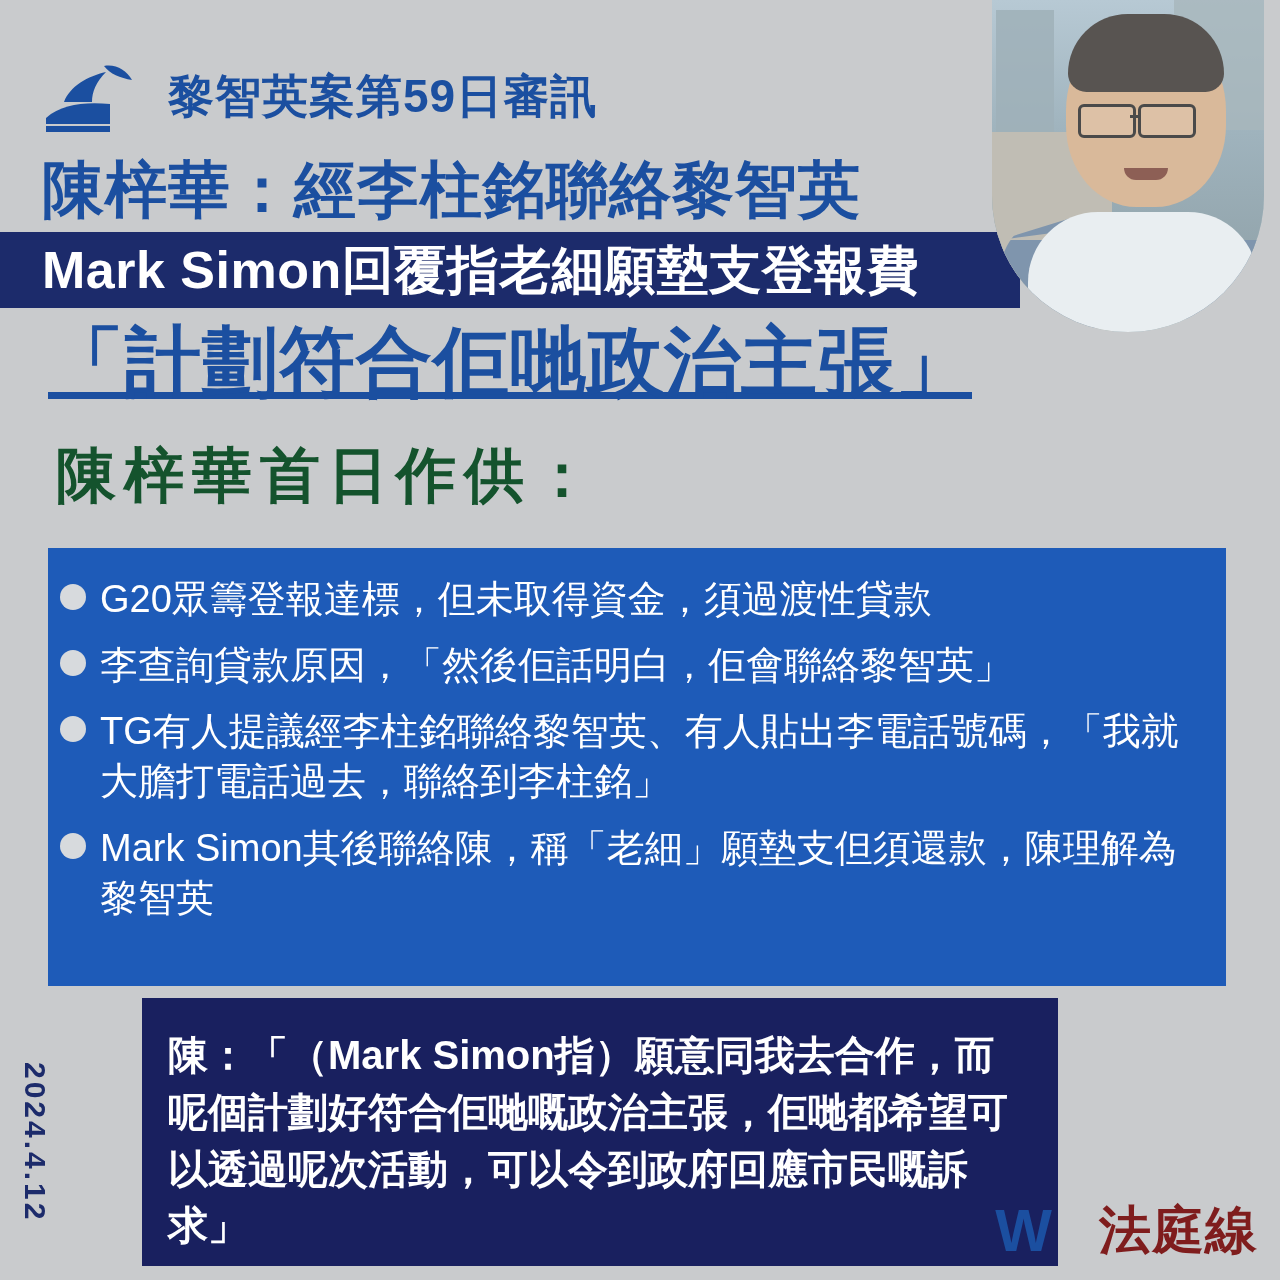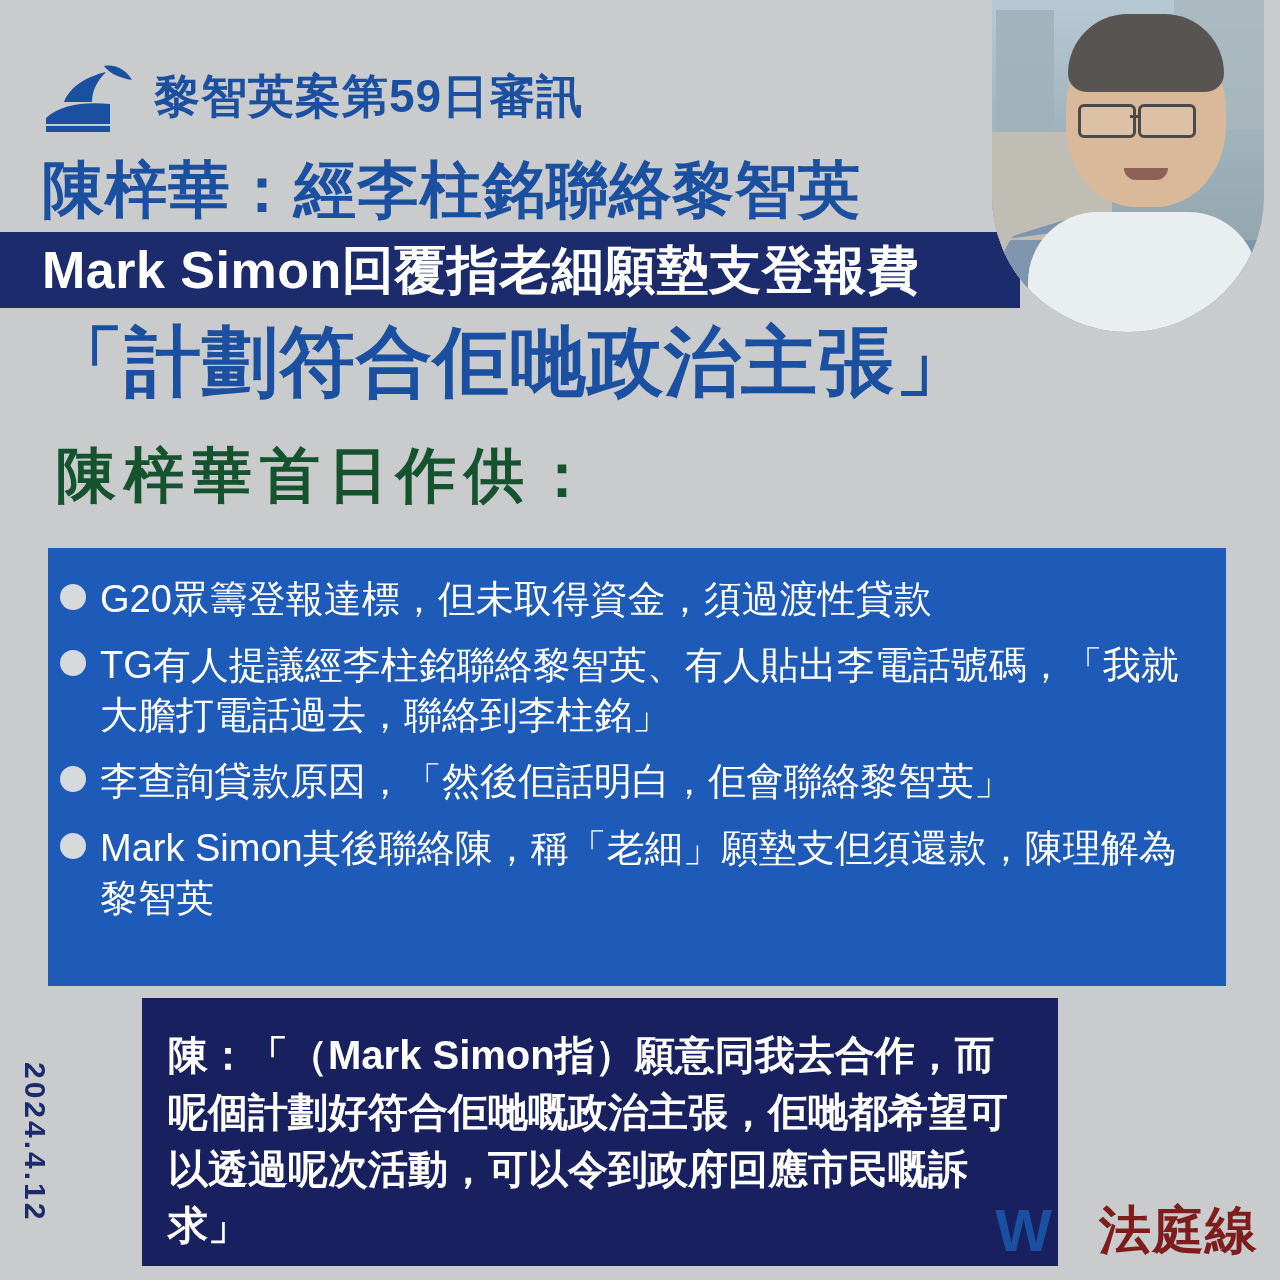--- a/index.html
+++ b/index.html
@@ -15,21 +15,21 @@
     position: relative;
   }
 
   
   .kicker-row {
     position: absolute;
     top: 58px;
     left: 40px;
     display: flex;
     align-items: center;
-    gap: 18px;
+    gap: 32px;
     justify-content: flex-end;
   }
   .logo-mark {
     width: 96px;
     height: 76px;
     position: relative;
   }
   .kicker-text {
     font-size: 46px;
     font-weight: 700;
@@ -74,20 +74,21 @@
   .headline-2 {
     position: absolute;
     top: 322px;
     left: 48px;
     font-size: 76px;
     font-weight: 800;
     color: #1b4fa0;
     letter-spacing: 1px;
     line-height: 1.05;
     white-space: nowrap;
+    text-decoration: underline;
   }
 
   .headline-3 {
     position: absolute;
     top: 444px;
     left: 56px;
     font-size: 60px;
     font-weight: 700;
     color: #14532d;
     letter-spacing: 8px;
@@ -332,25 +333,25 @@
   <div class="mouth"></div>
 </div>
 
 <div class="bullet-box">
   <div class="bullet">
     <span class="dot"></span>
     <span class="bullet-text">G20眾籌登報達標，但未取得資金，須過渡性貸款</span>
   </div>
   <div class="bullet">
     <span class="dot"></span>
-    <span class="bullet-text">TG有人提議經李柱銘聯絡黎智英、有人貼出李電話號碼，「我就大膽打電話過去，聯絡到李柱銘」</span>
+    <span class="bullet-text">李查詢貸款原因，「然後佢話明白，佢會聯絡黎智英」</span>
   </div>
   <div class="bullet">
     <span class="dot"></span>
-    <span class="bullet-text">李查詢貸款原因，「然後佢話明白，佢會聯絡黎智英」</span>
+    <span class="bullet-text">TG有人提議經李柱銘聯絡黎智英、有人貼出李電話號碼，「我就大膽打電話過去，聯絡到李柱銘」</span>
   </div>
   <div class="bullet">
     <span class="dot"></span>
     <span class="bullet-text">Mark Simon其後聯絡陳，稱「老細」願墊支但須還款，陳理解為黎智英</span>
   </div>
 </div>
 
 <div class="quote-box">
   <div class="quote-text">陳：「（Mark Simon指）願意同我去合作，而呢個計劃好符合佢哋嘅政治主張，佢哋都希望可以透過呢次活動，可以令到政府回應市民嘅訴求」</div>
 </div>

